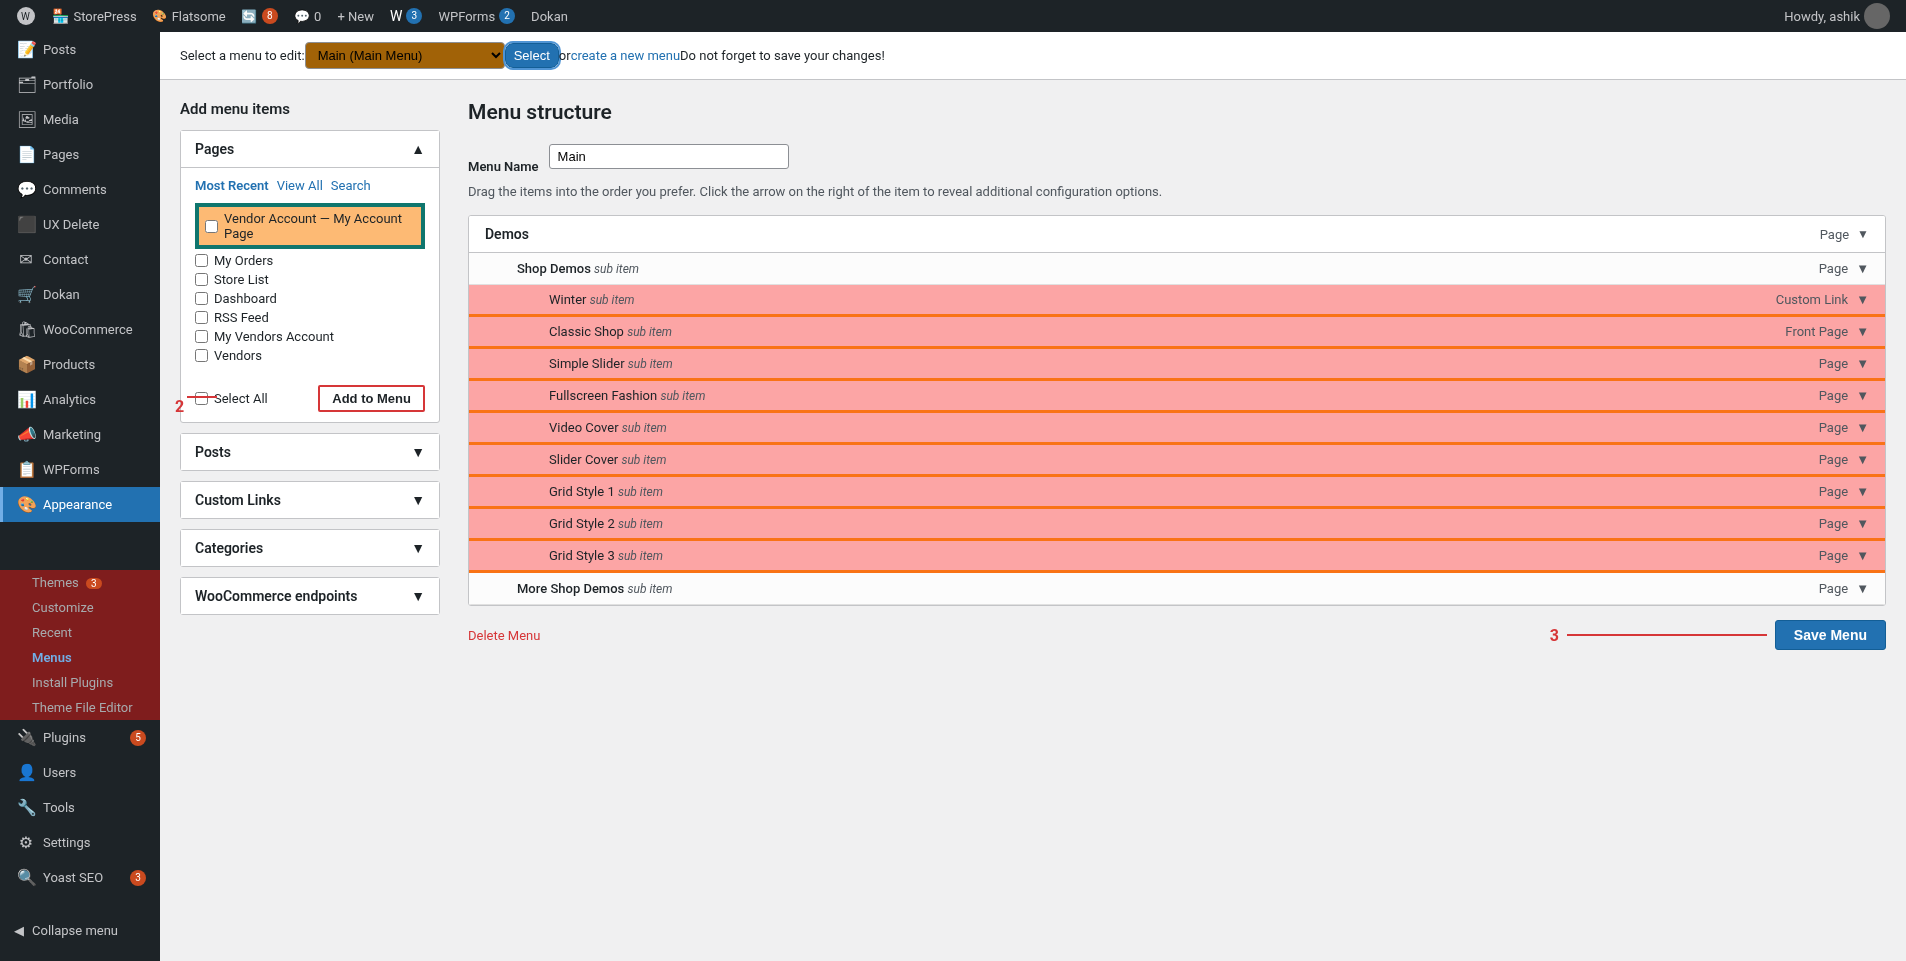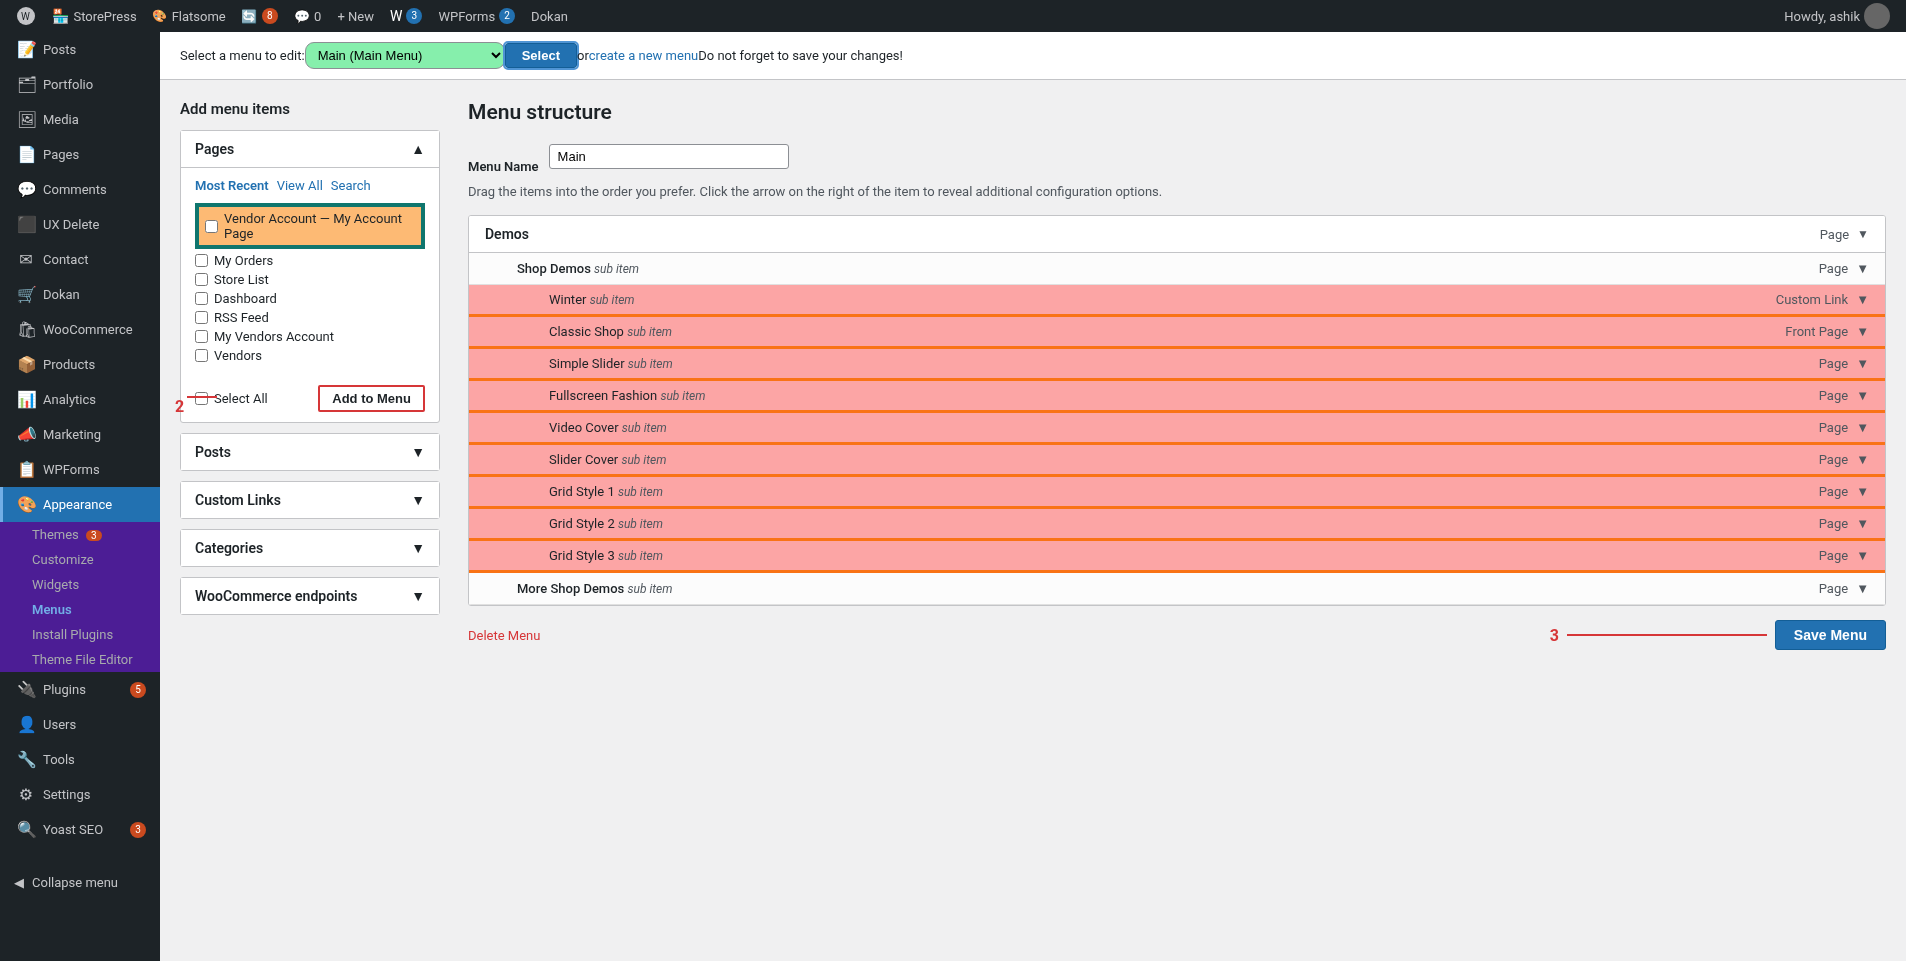--- a/index.html
+++ b/index.html
@@ -79,21 +79,21 @@
       padding: 0 5px;
       font-size: 10px;
       min-width: 16px;
       text-align: center;
       line-height: 16px;
       height: 16px;
       margin-left: auto;
     }
 
     
-    .submenu { background: #4c1d95; }
+    .submenu { background: #7f1d1d; margin-top: 48px; }
     .submenu-item {
       display: block;
       padding: 5px 14px 5px 32px;
       color: #a7aaad;
       cursor: pointer;
       font-size: 13px;
     }
     .submenu-item.active { color: #72aee6; font-weight: 600; }
 
     .collapse-menu {
@@ -121,34 +121,34 @@
       border-bottom: 1px solid #c3c4c7;
       padding: 10px 20px;
       display: flex;
       align-items: center;
       flex-wrap: wrap;
     }
     .top-bar label { color: #1d2327; font-size: 13px; }
     .top-bar select {
       padding: 4px 8px;
       border: 1px solid #8c8f94;
-      border-radius: 9px;
-      font-size: 13px;
-      background: #86efac;
+      border-radius: 4px;
+      font-size: 13px;
+      background: #a16207;
       min-width: 200px;
     }
     .top-bar .btn-select {
       background: #2271b1;
       color: #fff;
       border: 1px solid #135e96;
-      border-radius: 3px;
-      padding: 4px 16px;
-      cursor: pointer;
-      font-size: 13px;
-      font-weight: 700;
+      border-radius: 8px;
+      padding: 4px 8px;
+      cursor: pointer;
+      font-size: 13px;
+      font-weight: 400;
       outline: 2px solid #4f94d4;
       outline-offset: 0;
     }
     .top-bar .link { color: #2271b1; cursor: pointer; text-decoration: none; }
 
     
     .content-area {
       padding: 20px;
       display: flex;
       gap: 28px;
@@ -416,21 +416,21 @@
     <div class="menu-item active" style="border-left: 3px solid #72aee6;">
       <span class="menu-icon">🎨</span>
       <span>Appearance</span>
     </div>
     <div class="submenu">
       <a class="submenu-item">
         <span>Themes</span>
         <span style="background:#ca4a1f;color:#fff;border-radius:10px;padding:0 5px;font-size:10px;margin-left:4px;">3</span>
       </a>
       <a class="submenu-item">Customize</a>
-      <a class="submenu-item">Widgets</a>
+      <a class="submenu-item">Recent</a>
       <a class="submenu-item active">Menus</a>
       <a class="submenu-item">Install Plugins</a>
       <a class="submenu-item">Theme File Editor</a>
     </div>
     <div class="menu-item">
       <span class="menu-icon">🔌</span>
       <span>Plugins</span>
       <span class="badge">5</span>
     </div>
     <div class="menu-item">

